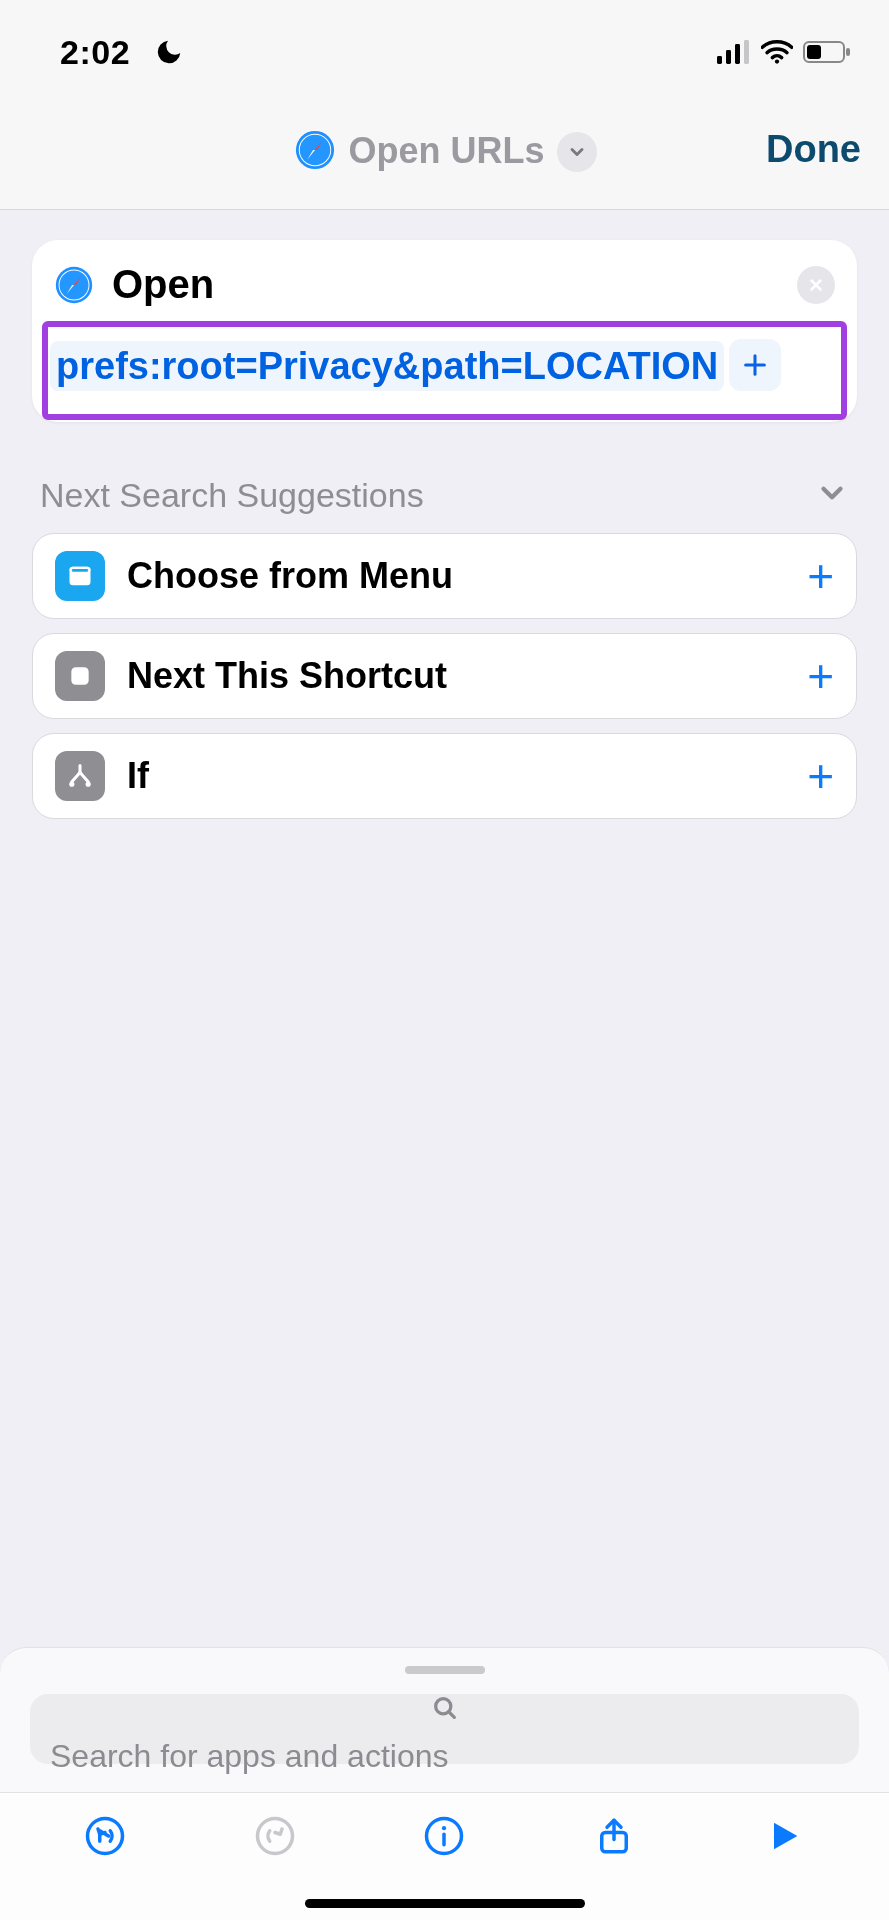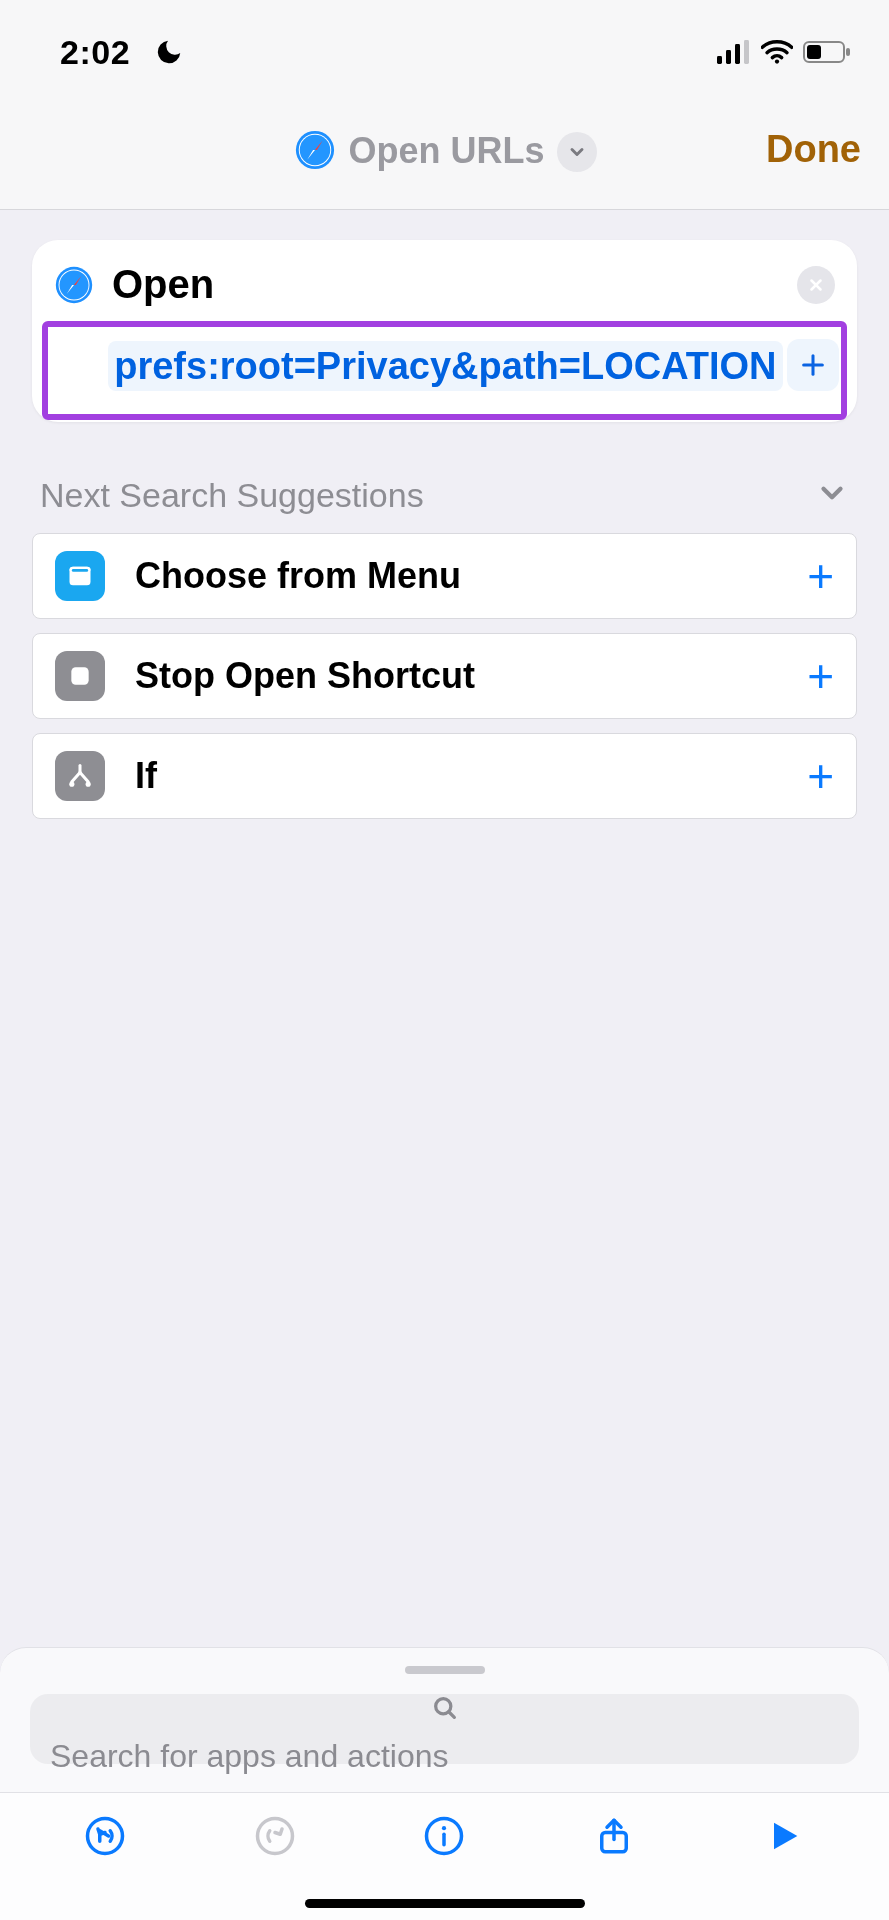--- a/index.html
+++ b/index.html
@@ -58,38 +58,37 @@
   }
   .chevron-pill {
     width: 40px; height: 40px; border-radius: 20px;
     background: #e6e6ea;
     display: flex; align-items: center; justify-content: center;
   }
   .done-btn {
     margin-left: auto;
     font-size: 38px;
     font-weight: 700;
-    color: #a16207;
+    color: #0c4a6e;
   }
 
   
   .main {
     flex: 1;
     background: #f0eff5;
     padding: 30px 32px 0 32px;
     overflow: hidden;
   }
 
   
   .action-card {
     background: #fff;
     border-radius: 26px;
     padding: 22px 22px 26px 22px;
     box-shadow: 0 1px 3px rgba(0,0,0,0.06);
-    text-align: right;
   }
   .action-head {
     display: flex;
     align-items: center;
     gap: 18px;
     padding-bottom: 8px;
   }
   .action-title { font-size: 40px; font-weight: 700; }
   .close-circle {
     margin-left: auto;
@@ -136,26 +135,26 @@
     display: flex;
     align-items: center;
     justify-content: space-between;
     margin: 54px 8px 18px 8px;
   }
   .sugg-title { font-size: 34px; color: #8d8d93; font-weight: 500; }
   .sugg-list { display: flex; flex-direction: column; gap: 14px; }
   .sugg-item {
     background: #fff;
     border: 1.5px solid #d9d9de;
-    border-radius: 8px;
+    border-radius: 22px;
     height: 86px;
     display: flex;
     align-items: center;
     padding: 0 22px;
-    gap: 30px;
+    gap: 22px;
   }
   .sugg-label { font-size: 36px; font-weight: 700; }
   .sugg-add {
     margin-left: auto;
     color: #0a7aff;
     font-size: 46px;
     font-weight: 300;
     line-height: 1;
   }
   .sugg-icon {
@@ -336,21 +335,21 @@
       <span class="sugg-label">Choose from Menu</span>
       <span class="sugg-add">+</span>
     </div>
 
     <div class="sugg-item">
       <span class="sugg-icon gray1">
         <svg width="26" height="26" viewBox="0 0 24 24">
             <rect x="4" y="4" width="16" height="16" rx="4" fill="#fff"></rect>
           </svg>
       </span>
-      <span class="sugg-label">Stop Open Shortcut</span>
+      <span class="sugg-label">Next This Shortcut</span>
       <span class="sugg-add">+</span>
     </div>
 
     <div class="sugg-item">
       <span class="sugg-icon gray2">
         <svg width="28" height="28" viewBox="0 0 24 24" fill="none" stroke="#fff" stroke-width="2.6" stroke-linecap="round" stroke-linejoin="round">
             <path d="M12 3 V9"></path>
             <path d="M12 9 L5 17"></path>
             <path d="M12 9 L19 17"></path>
             <circle cx="5" cy="19" r="2.2" fill="#fff" stroke="none"></circle>

